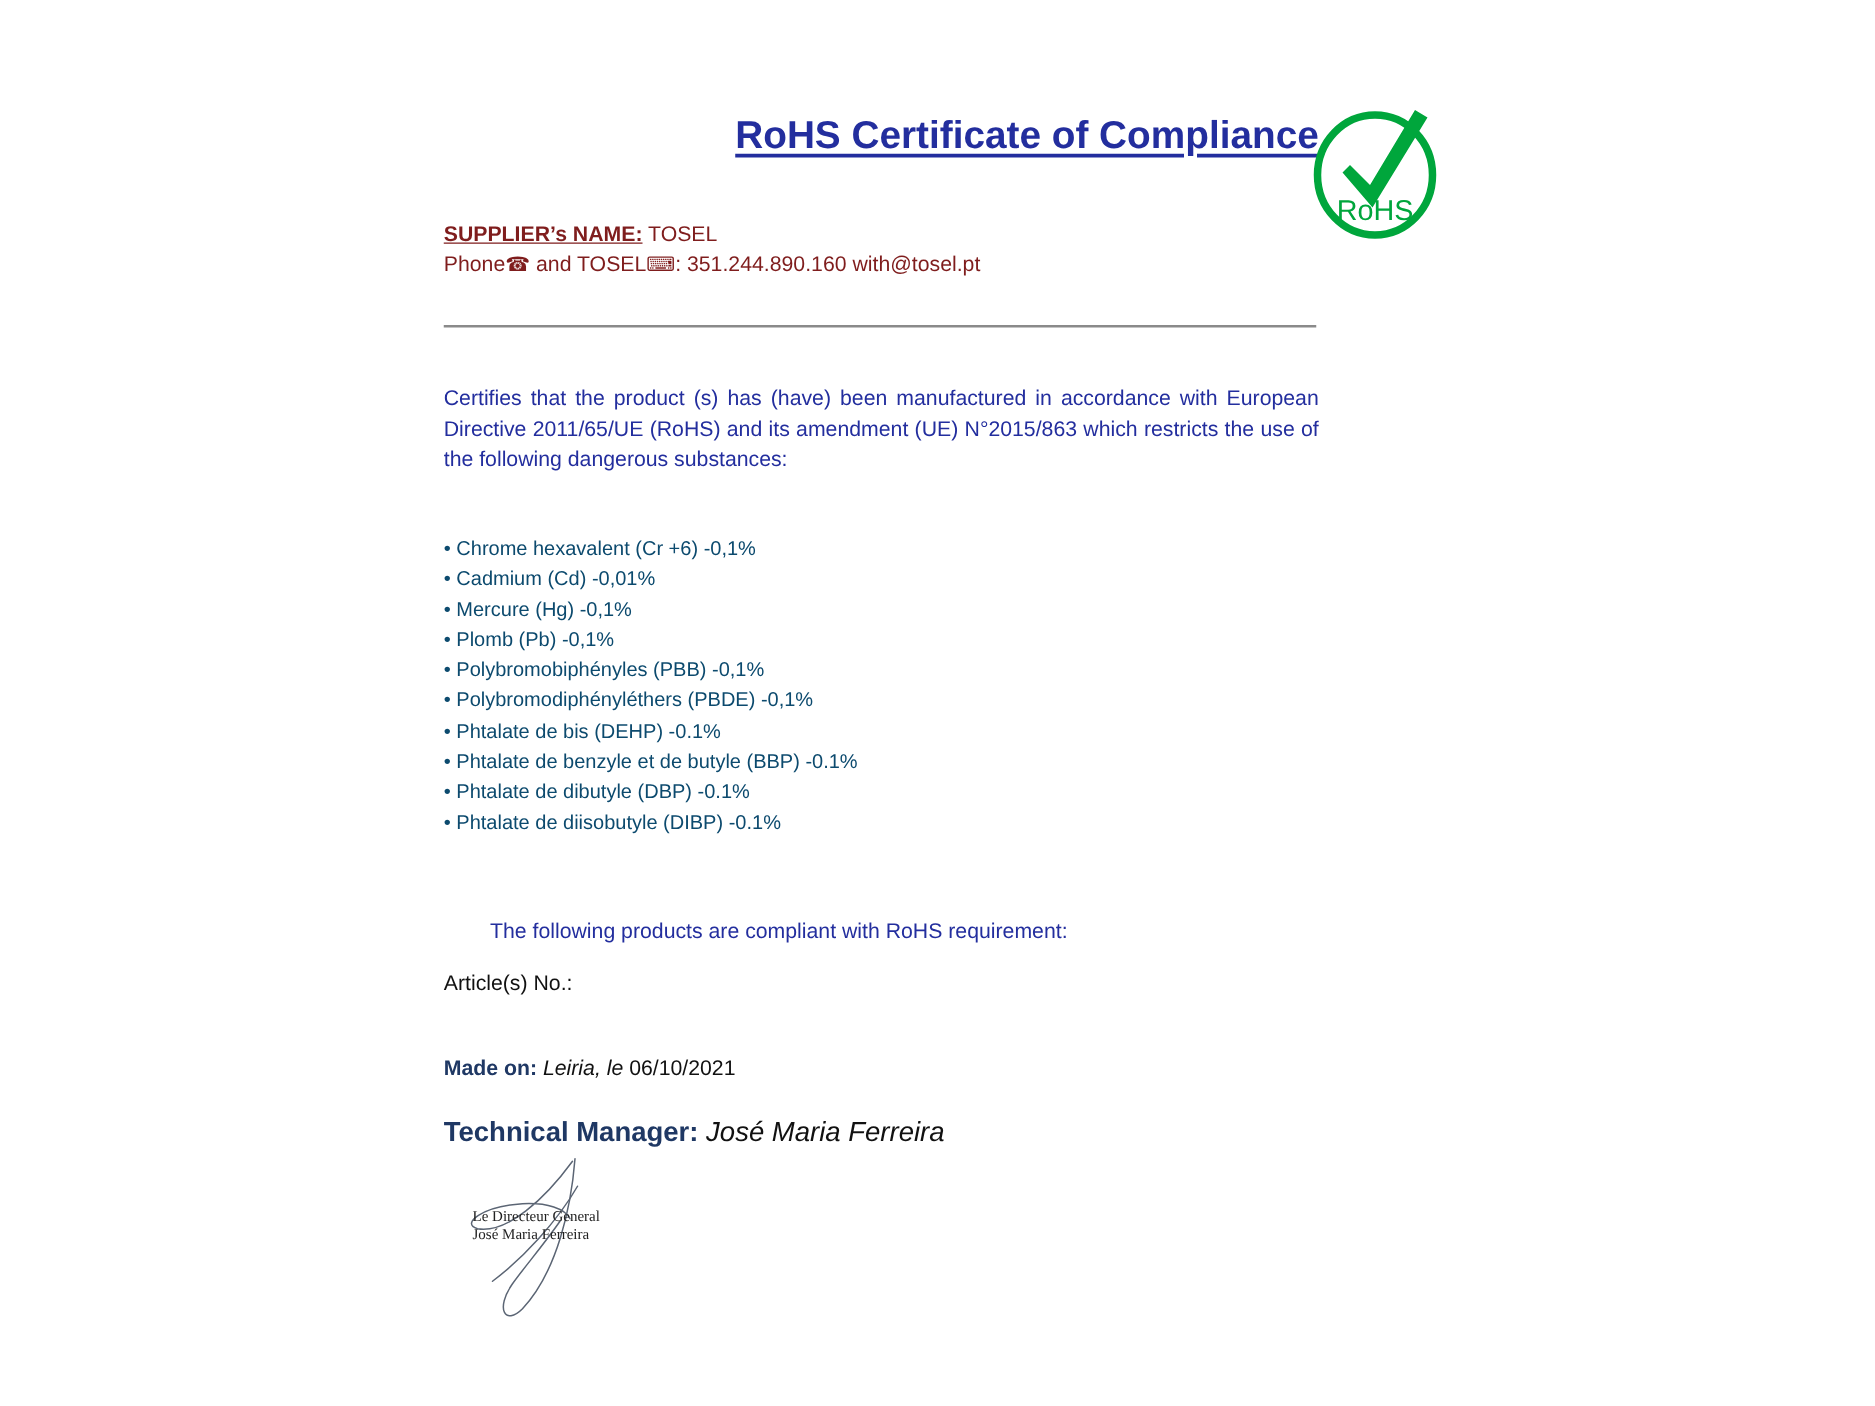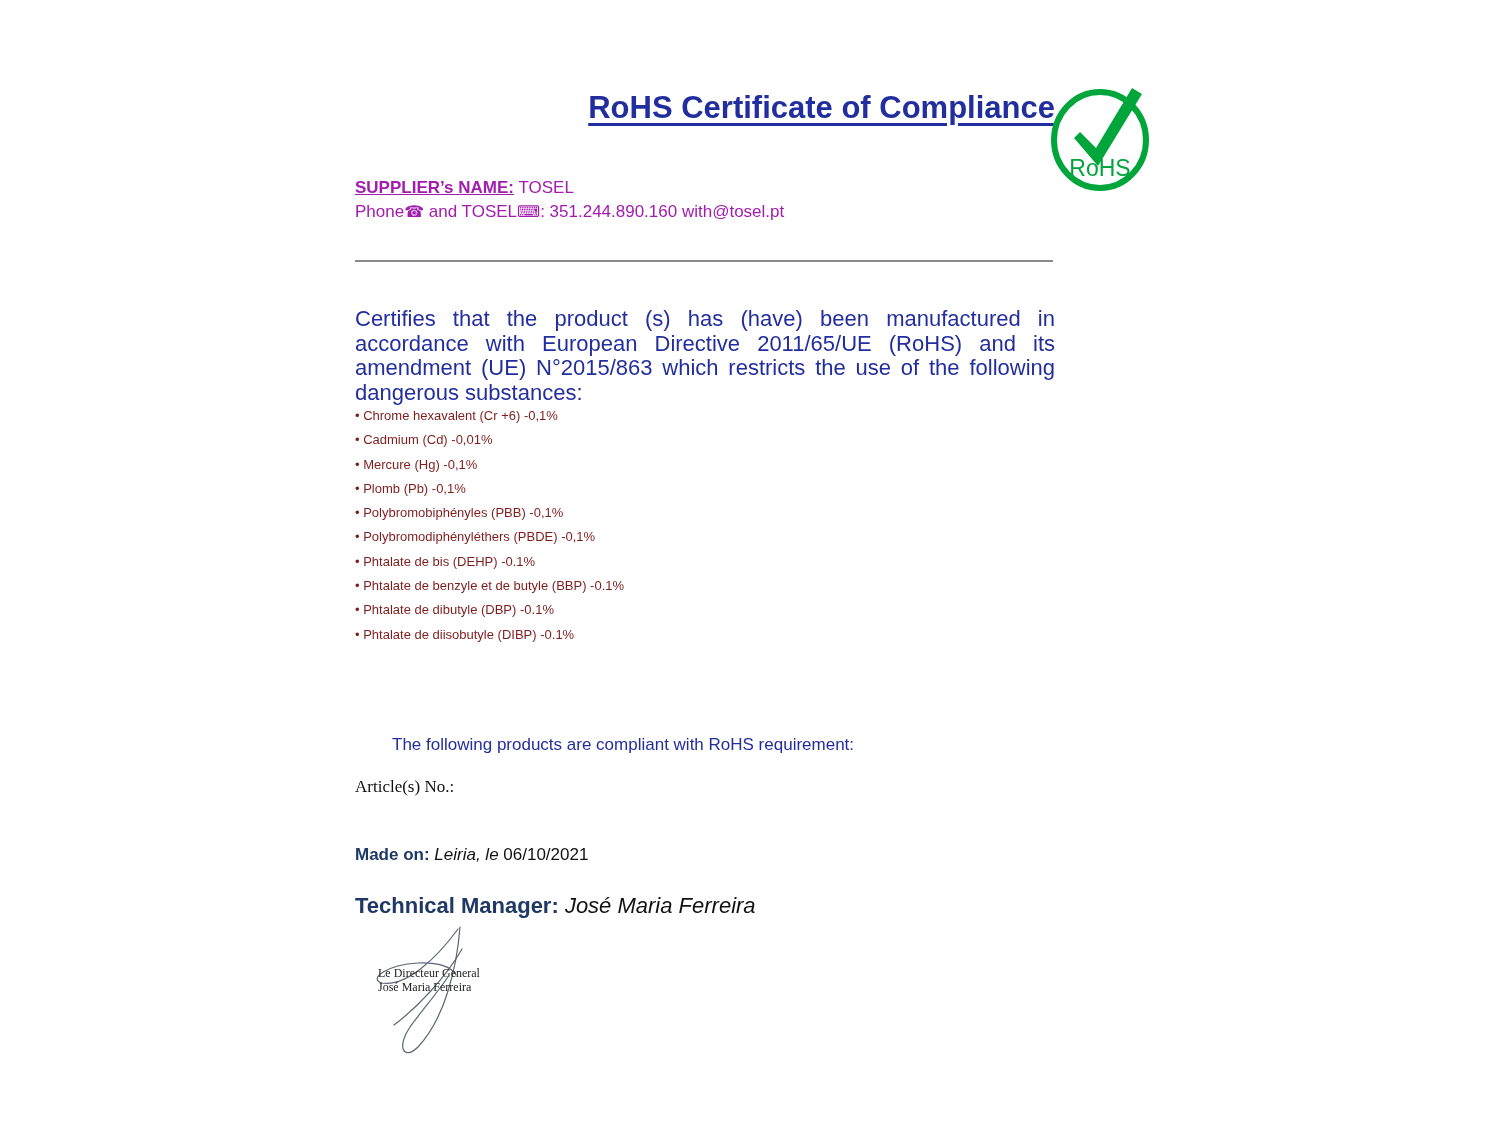--- a/index.html
+++ b/index.html
@@ -39,77 +39,76 @@
     width: 104px;
     height: 112px;
   }
   .supplier-block {
     position: absolute;
     top: 176px;
     left: 0;
     width: 100%;
     font-size: 17px;
     line-height: 24px;
-    color: #a21caf;
+    color: #7f1d1d;
   }
   .supplier-name-label {
     font-weight: bold;
     text-decoration: underline;
   }
   .glyph-icon { font-size: 16px; }
   .rule {
     position: absolute;
     top: 260px;
     left: 0;
     width: 698px;
     border: none;
     border-top: 2px solid #8a8a8a;
     margin: 0;
   }
   .certifies-paragraph {
     position: absolute;
     top: 307px;
     left: 0;
     width: 700px;
-    font-size: 22px;
+    font-size: 17px;
     line-height: 24.5px;
     color: var(--blue, #232E9E);
     text-align: justify;
   }
   .substances-list {
     position: absolute;
-    top: 404px;
+    top: 428px;
     left: 0;
     margin: 0;
     padding: 0;
     list-style: none;
-    font-size: 13px;
+    font-size: 16px;
     line-height: 24.3px;
-    color: #7f1d1d;
+    color: #0c4a6e;
   }
   .substances-list li::before {
     content: "\2022\00a0";
   }
   .compliance-line {
     position: absolute;
     top: 735px;
     left: 0;
     width: 100%;
     font-size: 17px;
     color: var(--blue, #232E9E);
     margin-left: 37px;
   }
   .articles-line {
     position: absolute;
     top: 777px;
     left: 0;
     width: 100%;
     font-size: 17px;
     color: #111111;
-    font-family: Liberation Serif, serif;
   }
   .made-on-line {
     position: absolute;
     top: 845px;
     left: 0;
     width: 100%;
     font-size: 17px;
     color: #111111;
   }
   .manager-line {

